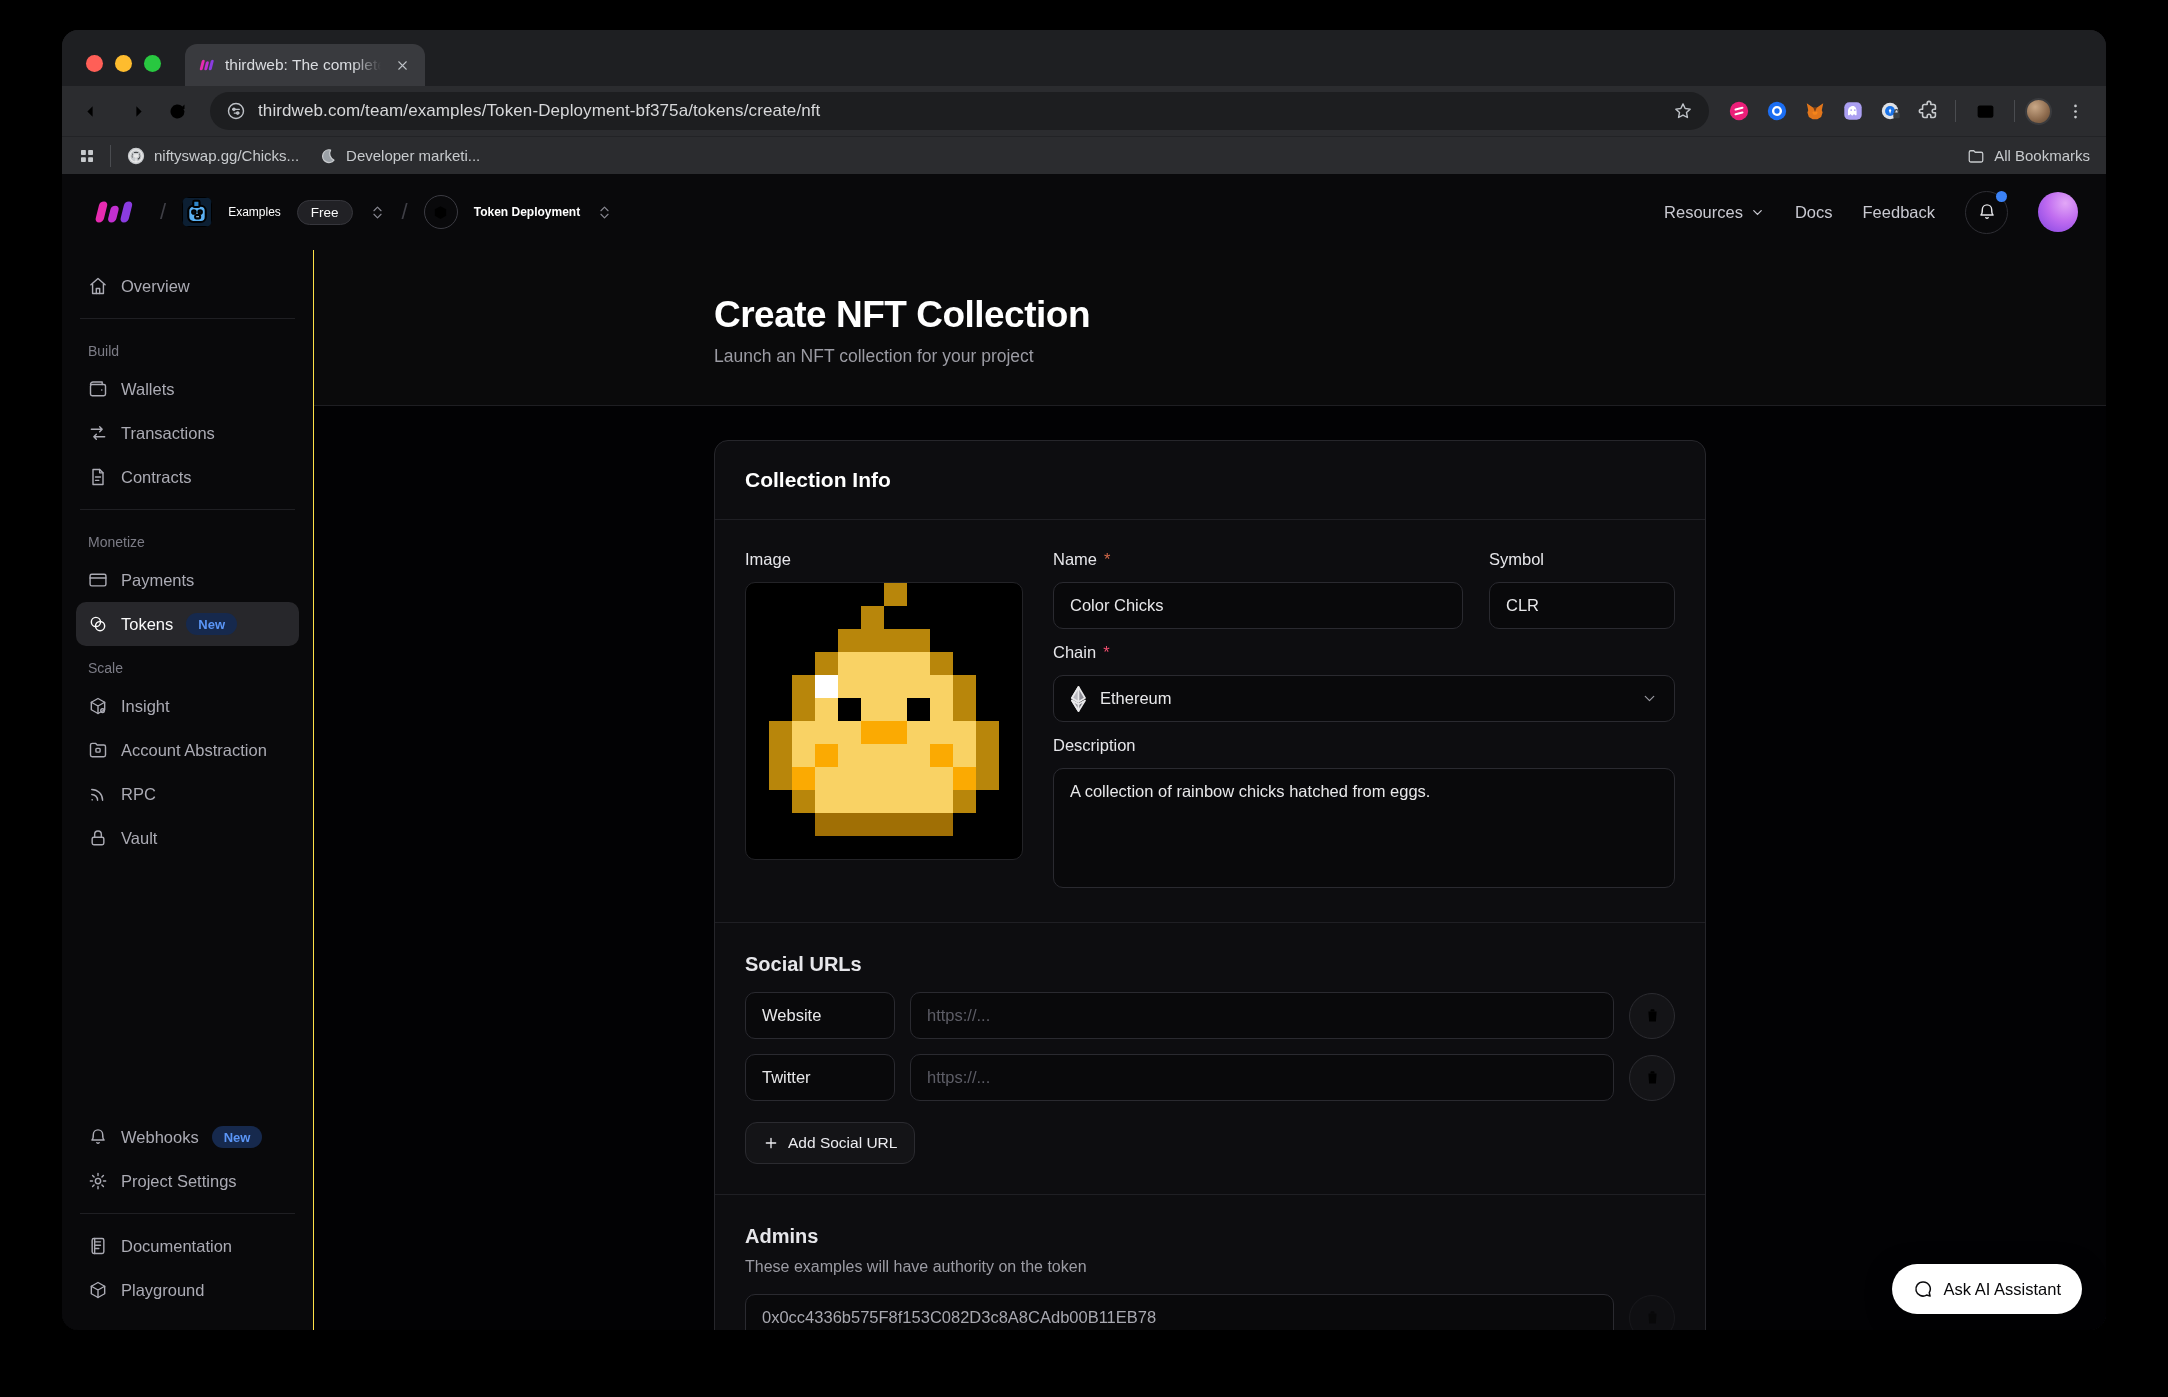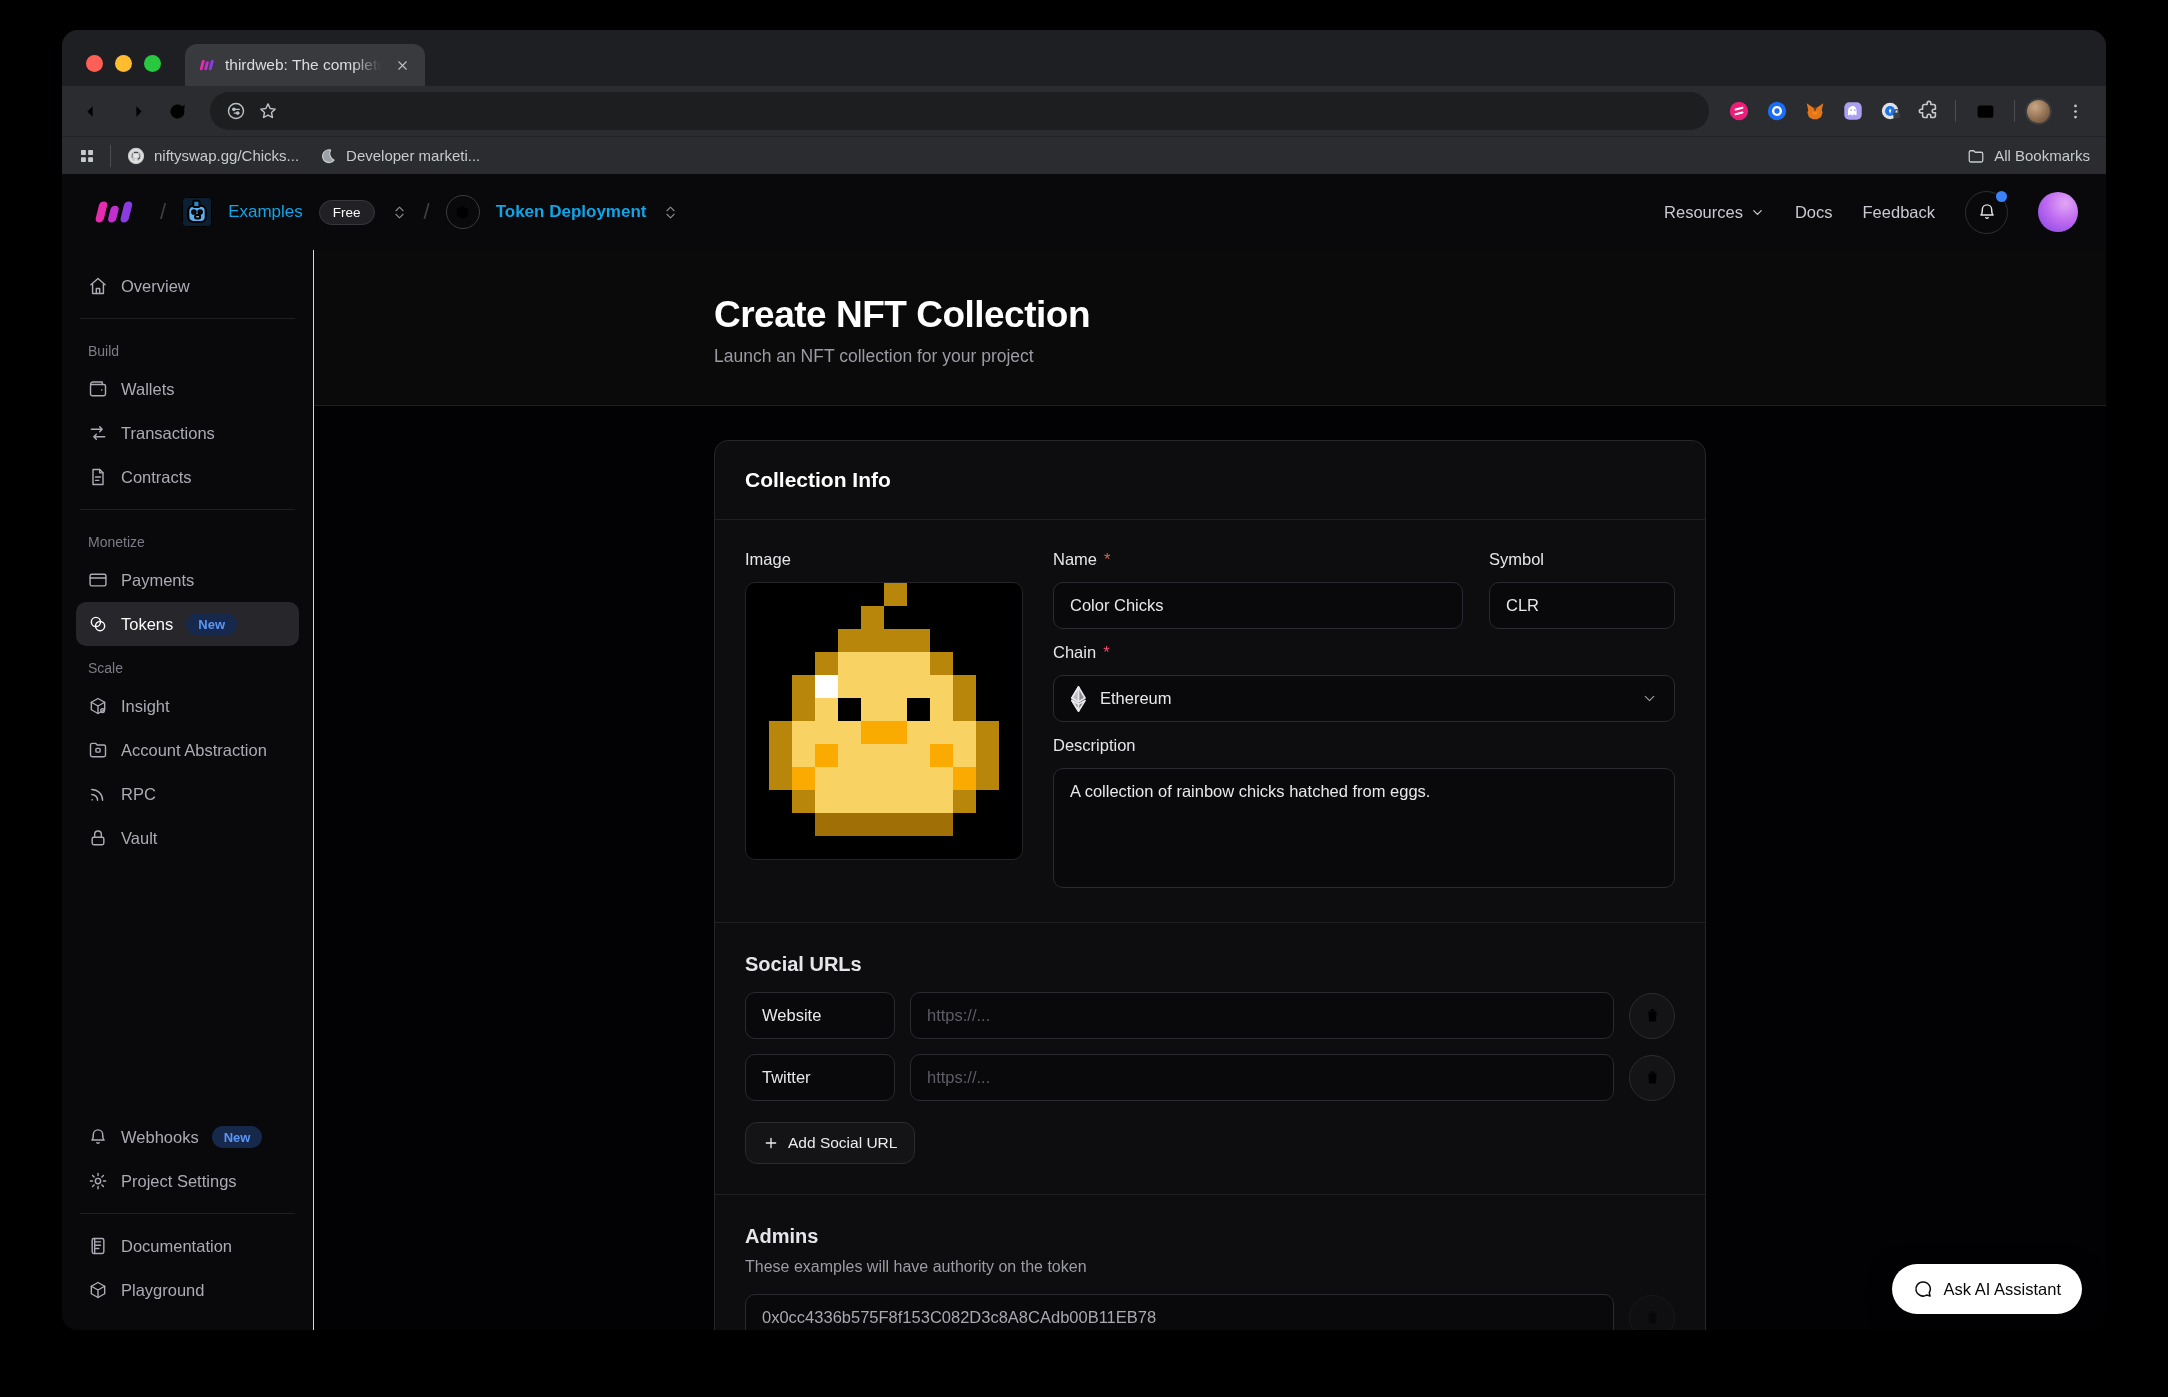--- a/index.html
+++ b/index.html
@@ -40,21 +40,21 @@
   .bm-right { margin-left:auto; display:flex; align-items:center; gap:9px; }
 
   
   .webpage { position:relative; height:1156px; background:#050506; display:flex; flex-direction:column; }
 
   .appnav { height:76px; display:flex; align-items:center; padding:0 28px; background:#09090b; }
   .brand { display:flex; align-items:center; gap:16px; }
   .slash { color:#3f3f46; font-size:22px; font-weight:300; }
   .tw-logo { width:54px; height:26px; }
   .team-avatar { width:30px; height:30px; border-radius:7px; overflow:hidden; background:#0b1c2b; }
-  .nav-name { color:#0ea5e9; font-size:17px; }
+  .nav-name { color:#ffffff; font-size:12px; }
   .nav-name.bold { font-weight:700; }
   .badge-free { font-size:13.5px; color:#fafafa; background:#212125; border:1px solid #36363c; border-radius:999px; padding:4px 13px; }
   .updown { width:17px; height:17px; color:#85858e; }
   .proj-icon { width:34px; height:34px; border-radius:50%; border:1px solid #3b3b42; color:#b9b9c1; display:flex; align-items:center; justify-content:center; }
   .proj-icon svg { width:17px; height:17px; }
   .appnav-right { margin-left:auto; display:flex; align-items:center; gap:30px; }
   .nav-link { color:#c9c9d1; font-size:16.5px; display:flex; align-items:center; gap:7px; }
   .nav-link svg { width:15px; height:15px; }
   .bell-wrap { position:relative; width:43px; height:43px; border:1px solid #2e2e34; border-radius:50%; color:#e4e4e7; display:flex; align-items:center; justify-content:center; }
   .bell-wrap svg { width:20px; height:20px; }
@@ -167,20 +167,21 @@
     </div>
     <div class="omnibox">
       <span class="icon omni-icon">
         <svg viewBox="0 0 24 24">
             <circle cx="12" cy="12" r="9"></circle>
             <path d="M8 10h8M10 14.5h5.5"></path>
             <circle cx="9.5" cy="10" r="1.3"></circle>
             <circle cx="14" cy="14.5" r="1.3"></circle>
           </svg>
       </span>
+      <span class="url">thirdweb.com/team/examples/Token-Deployment-bf375a/tokens/create/nft</span>
       <span class="icon omni-icon">
         <svg viewBox="0 0 24 24">
             <path d="M12 3.5l2.6 5.5 6 .75-4.4 4.1 1.15 5.95L12 16.9l-5.35 2.9L7.8 13.85 3.4 9.75l6-.75z"></path>
           </svg>
       </span>
     </div>
     <div class="ext-row" id="extRow">
         <div class="ext">
           <svg viewBox="0 0 24 24" stroke="none">
             <circle cx="12" cy="12" r="10" fill="#ec1e79"></circle>

